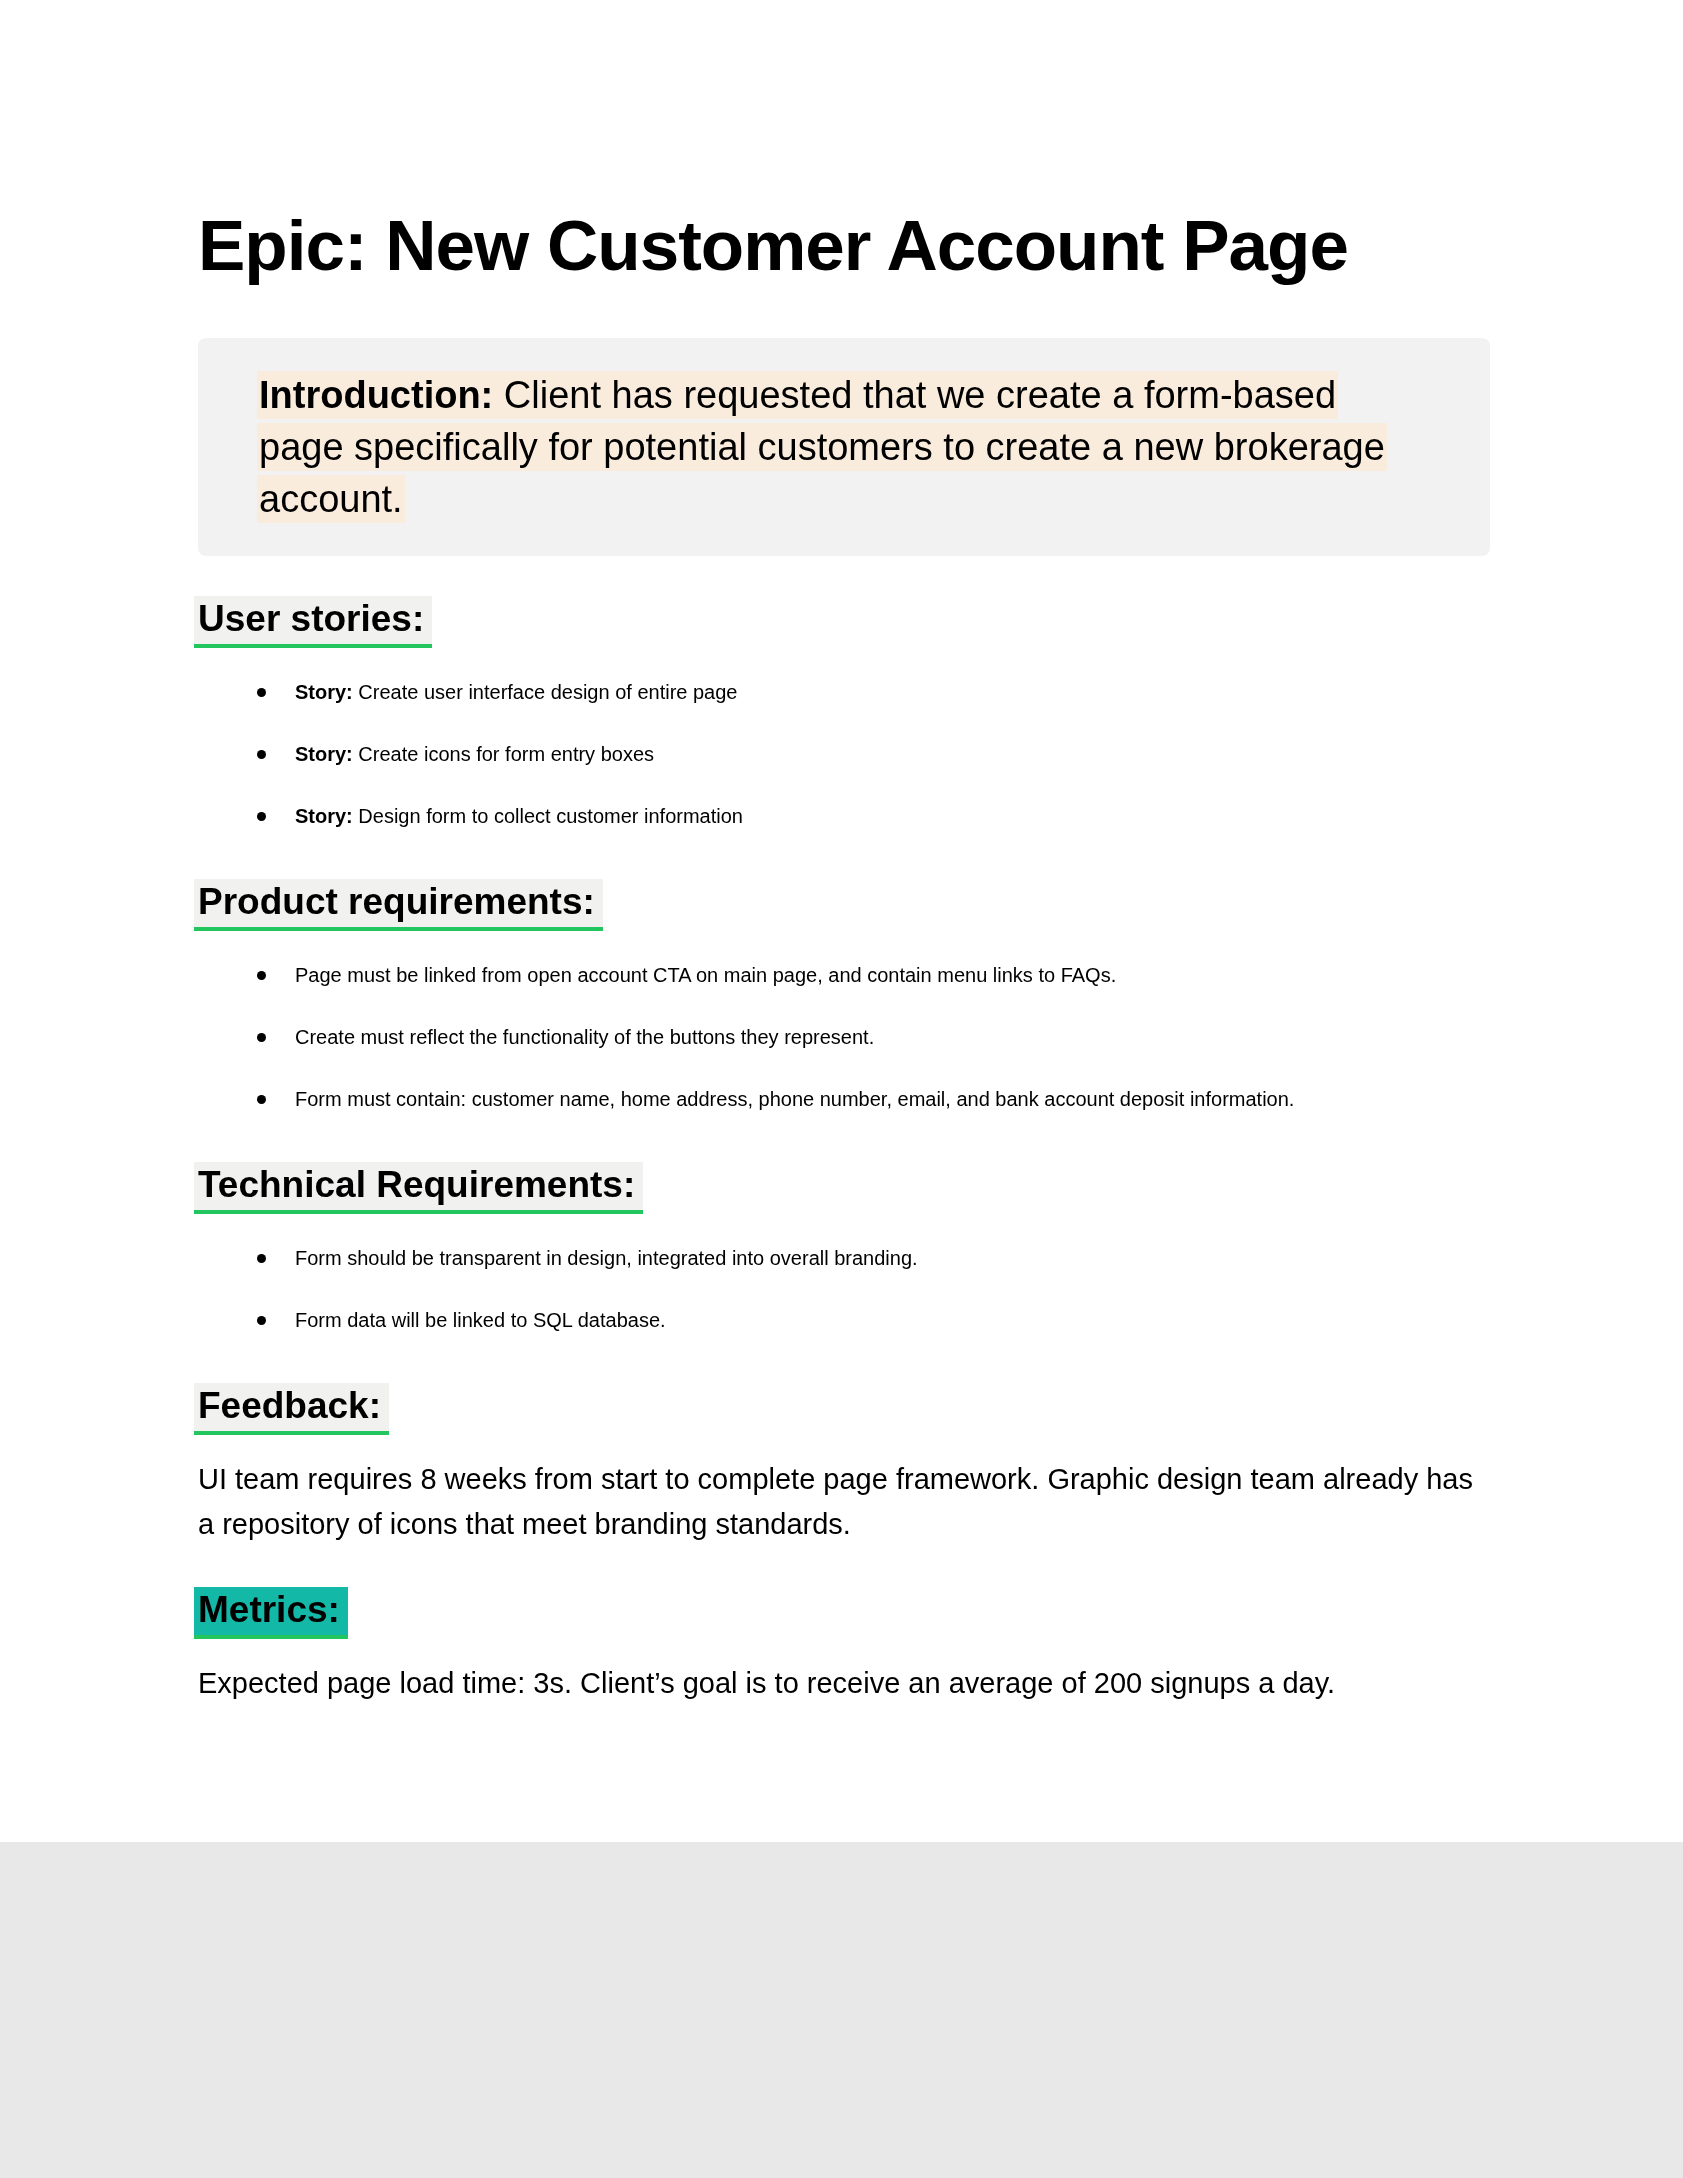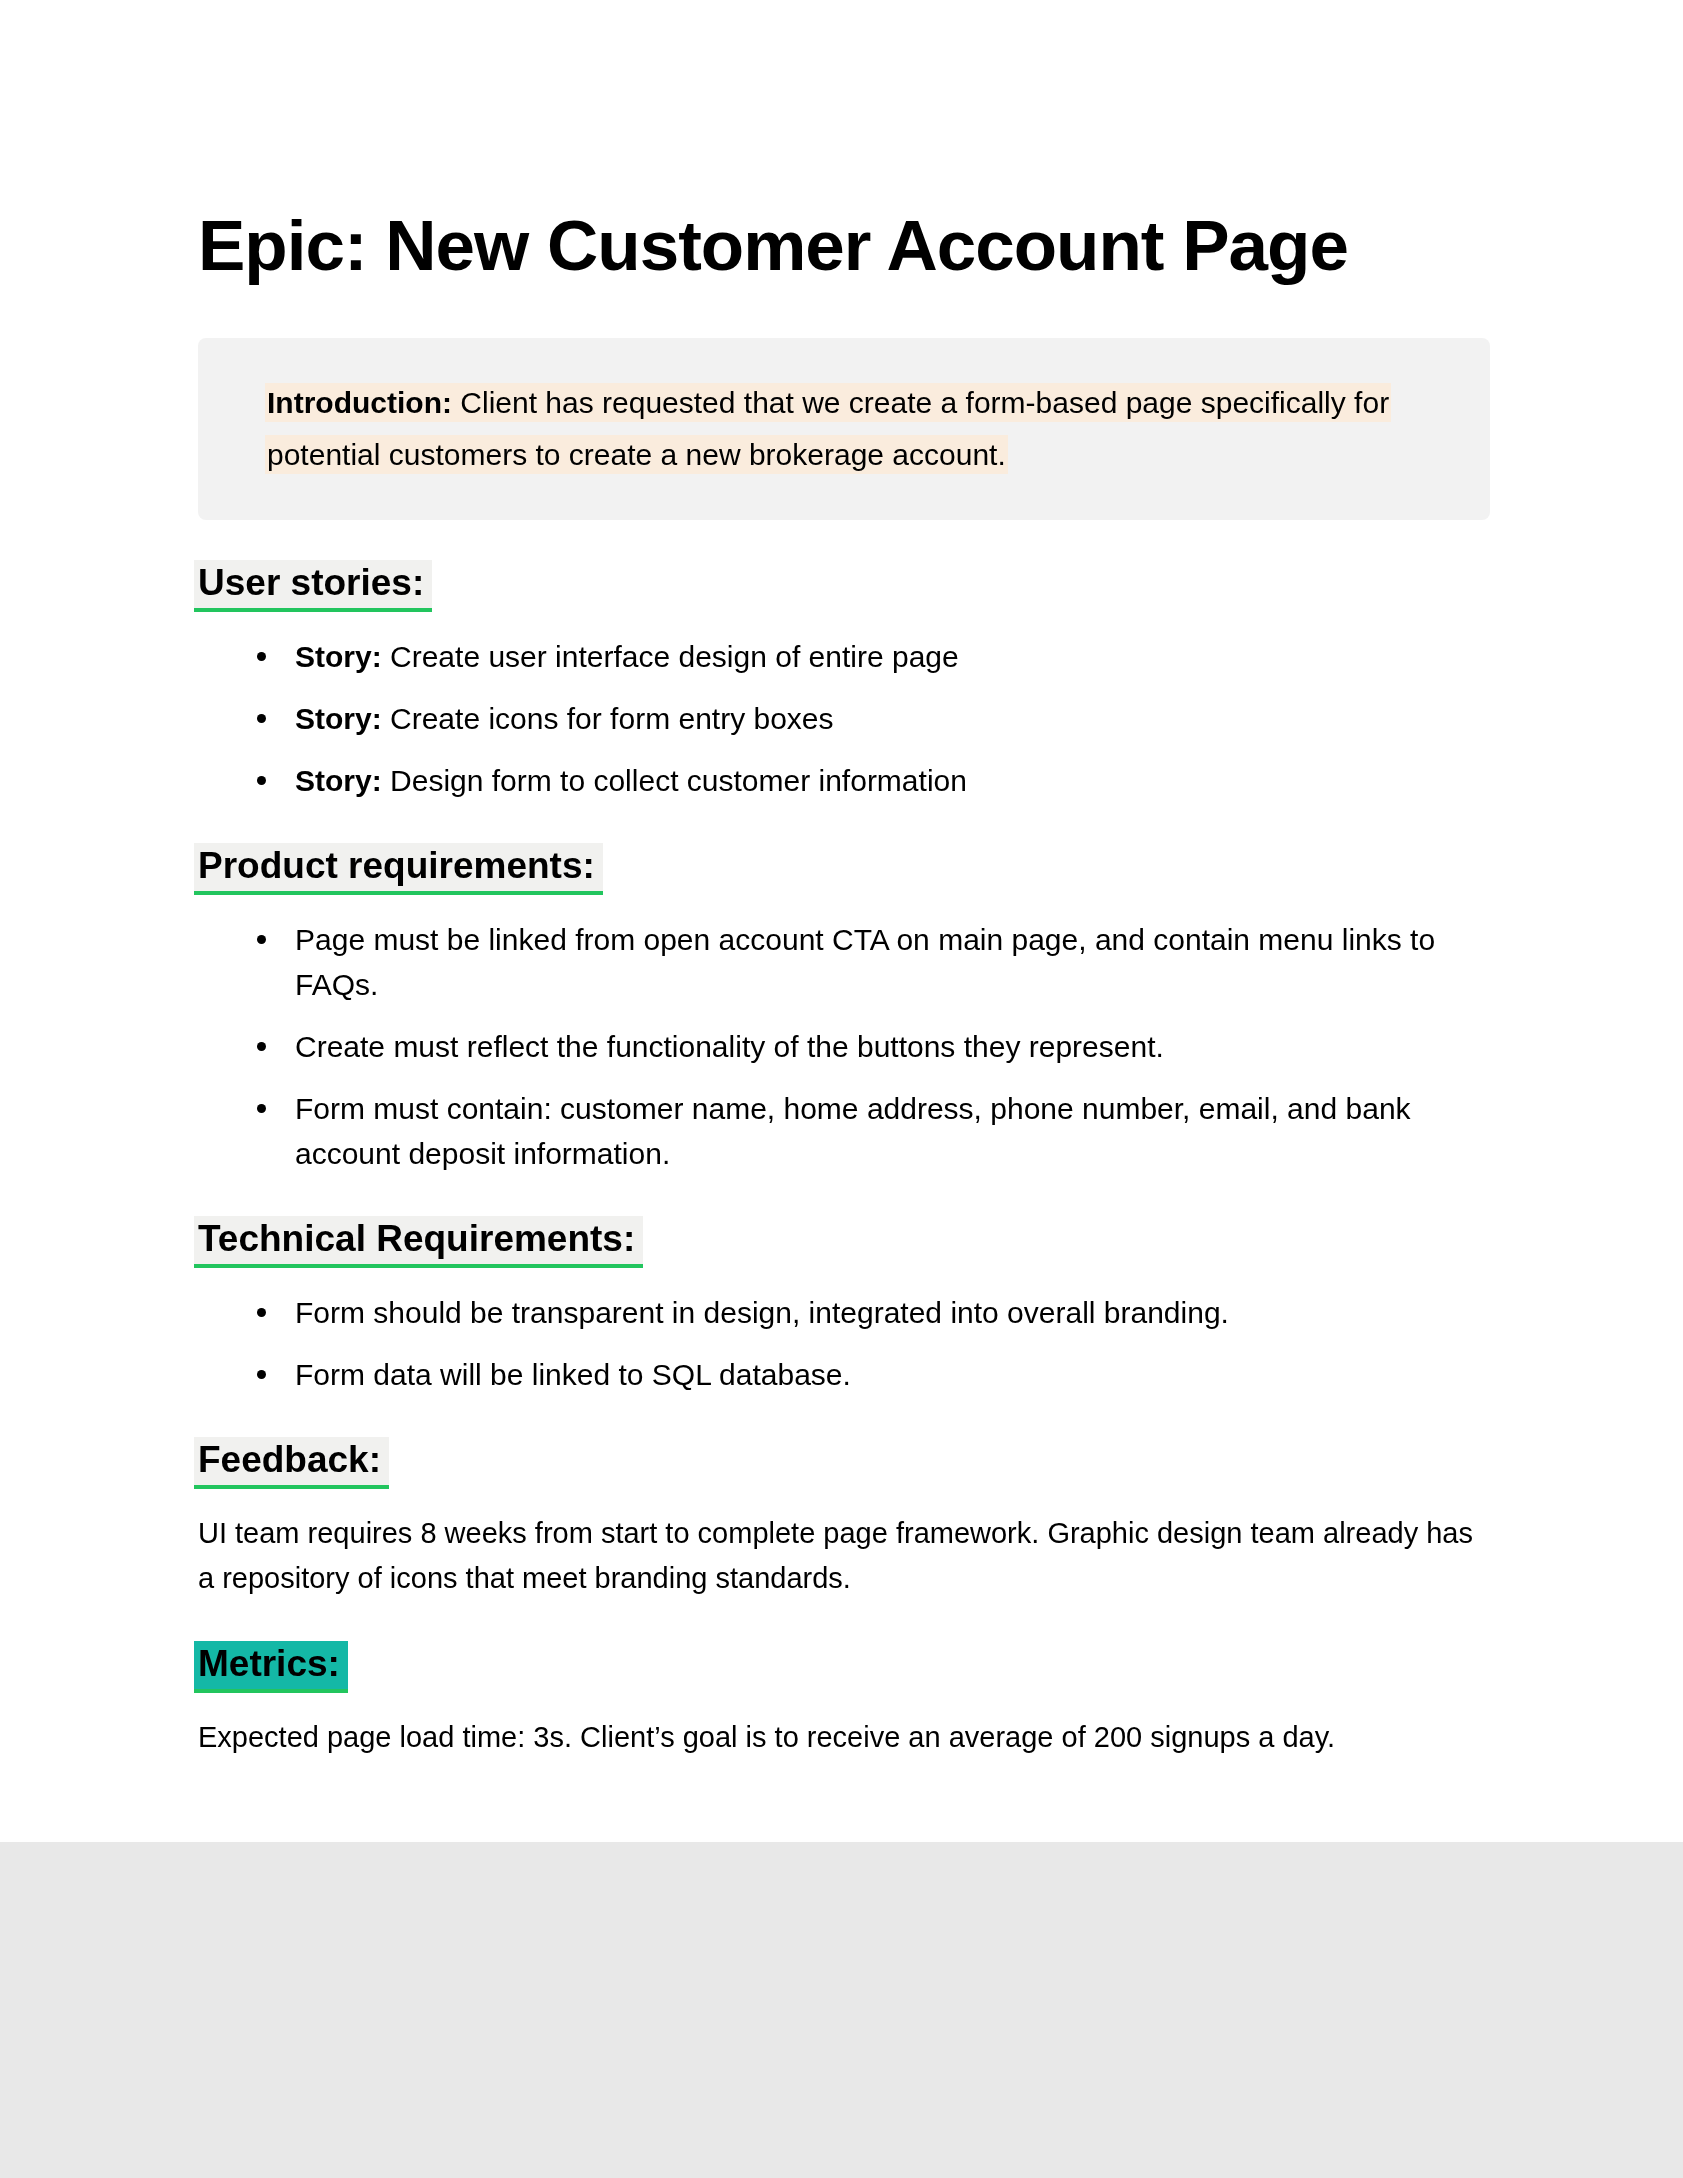--- a/index.html
+++ b/index.html
@@ -25,22 +25,22 @@
     font-weight: bold;
     letter-spacing: -1px;
   }
   .callout {
     margin-top: 55px;
     background: #f2f2f2;
     border-radius: 8px;
     padding: 23px 51px;
   }
   .callout p {
-    margin: 16px;
-    font-size: 30px;
+    margin: 8px;
+    font-size: 38px;
     line-height: 52px;
   }
   .hl-peach {
     background: #faecdd;
     box-decoration-break: clone;
     -webkit-box-decoration-break: clone;
     padding: 3px 2px;
   }
   .b { font-weight: bold; }
   h2 {
@@ -58,21 +58,21 @@
   .h-gray  { background: #f1f1ef; }
   .h-peach { background: #14b8a6; }
   ul.bullets {
     list-style: none;
     margin: 22px 0 0 0;
     padding: 0;
   }
   ul.bullets li {
     position: relative;
     padding-left: 97px;
-    font-size: 30px;
+    font-size: 20px;
     line-height: 45px;
     margin-bottom: 17px;
   }
   ul.bullets li::before {
     content: "";
     position: absolute;
     left: 59px;
     top: 18px;
     width: 9px;
     height: 9px;

